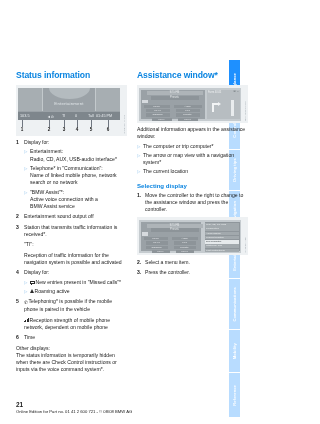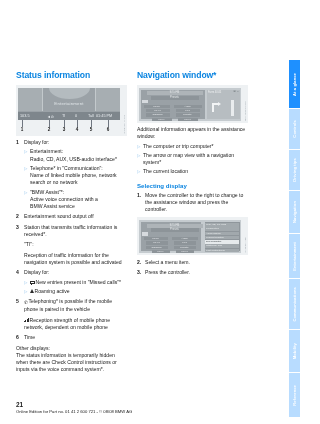--- a/index.html
+++ b/index.html
@@ -4,21 +4,21 @@
 <style>
   * { box-sizing: border-box; margin: 0; padding: 0; }
   html, body {
     width: 300px; height: 424px;
     background: #ffffff;
     font-family: "Liberation Sans", sans-serif;
     overflow: hidden;
   }
   #page {
     position: relative;
-    width: 300px; height: 424px;
+    width: 240px; height: 424px;
     background: #ffffff;
   }
 
   
   .tab-rail {
     position: absolute;
     right: 0px; top: 60px;
     width: 11px;
     display: flex;
     flex-direction: column;
@@ -520,21 +520,21 @@
       <div class="item">
         <div class="num">6</div>
         <div class="txt">Time</div>
       </div>
 
       <p class="plain">Other displays:</p>
       <p class="plain" style="margin-top:0">The status information is temporarily hidden when there are Check Control instructions or inputs via the voice command system*.</p>
     </div>
 
     <div class="col">
-      <h2 class="section-title">Navigation window*</h2>
+      <h2 class="section-title">Assistance window*</h2>
 
       <div class="fig">
         <div class="aw">
           <div class="left-panel">
             <div class="row-head">97.1  FM</div>
             <div class="row-sub">Presets</div>
             <div class="tag"></div>
             <div class="grid">
               <div class="cell" style="left:0;top:0;width:26px">103.5</div>
               <div class="cell" style="left:30px;top:0;width:28px">Audio</div>

